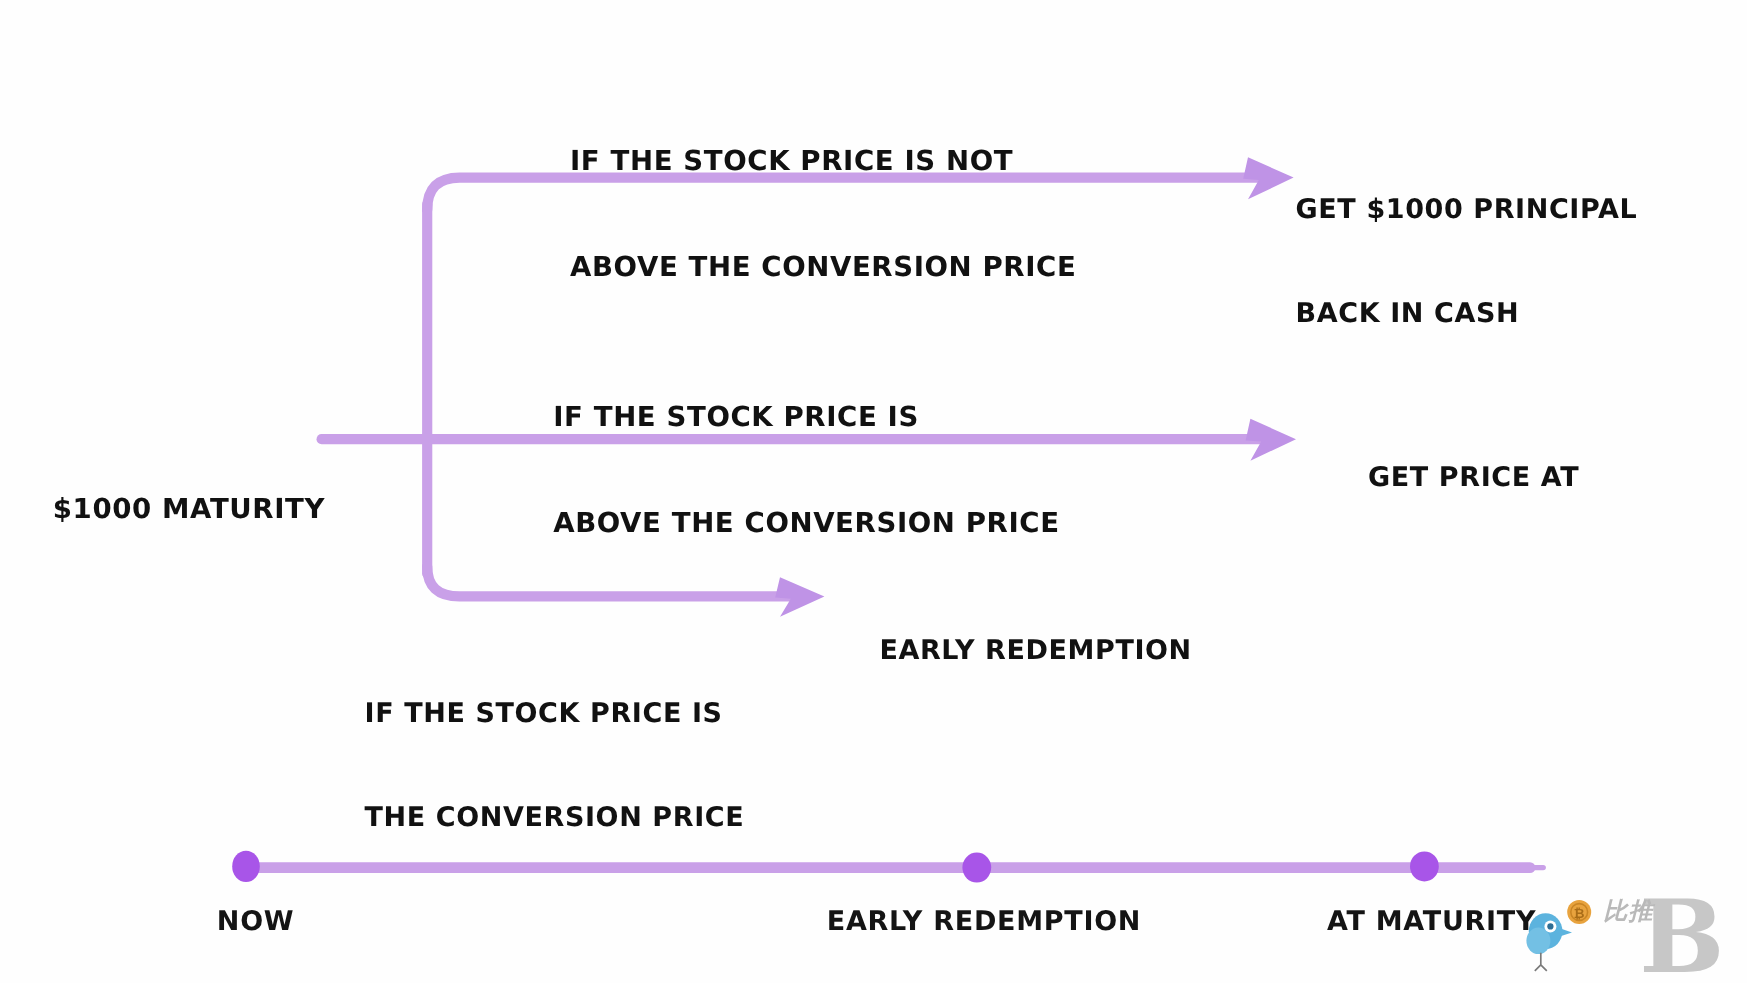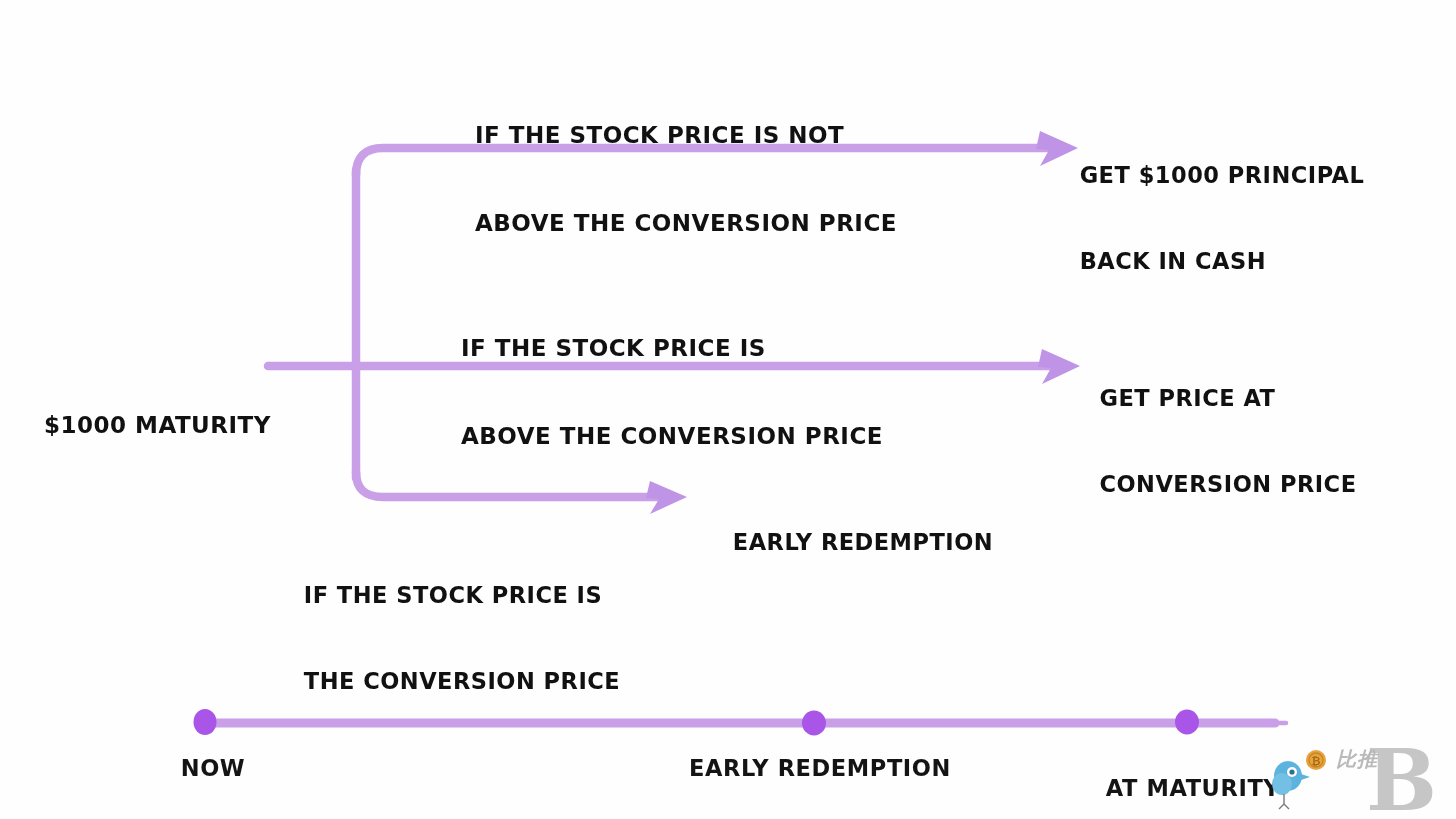--- a/index.html
+++ b/index.html
@@ -122,37 +122,36 @@
     <span>BACK IN CASH</span>
   </div>
 
   <div class="lbl sz-23" style="left:672px; top:275px;">
     <span>IF THE STOCK PRICE IS</span>
     <span>ABOVE THE CONVERSION PRICE</span>
   </div>
 
   <div class="lbl sz-22" style="left:1228px; top:326px;">
     <span>GET PRICE AT</span>
-    <span>CONVERSION PRICE</span>
   </div>
 
   <div class="lbl sz-22" style="left:863px; top:470px;">
     <span>EARLY REDEMPTION</span>
   </div>
 
   <div class="lbl sz-22" style="left:462px; top:523px;">
     <span>IF THE STOCK PRICE IS</span>
     <span>THE CONVERSION PRICE</span>
   </div>
 
   <div class="tl-lbl" style="left:213px; top:755px;">NOW</div>
 
   <div class="tl-lbl" style="left:820px; top:755px;">EARLY REDEMPTION</div>
 
-  <div class="tl-lbl" style="left:1193px; top:755px;margin-top:20px;">AT MATURITY</div>
+  <div class="tl-lbl" style="left:1193px; top:755px;">AT MATURITY</div>
 
   <div class="wm" style="left:1270px; top:736px;">
     <svg width="186" height="84" viewBox="0 0 186 84">
 
       <g opacity="0.55">
         <text x="96" y="74" font-family="DejaVu Serif, serif" font-size="84" font-weight="700" fill="#9a9a9a">B</text>
       </g>
 
       <g>
         <ellipse cx="18" cy="40" rx="14" ry="15" fill="#5cb3de"></ellipse>

